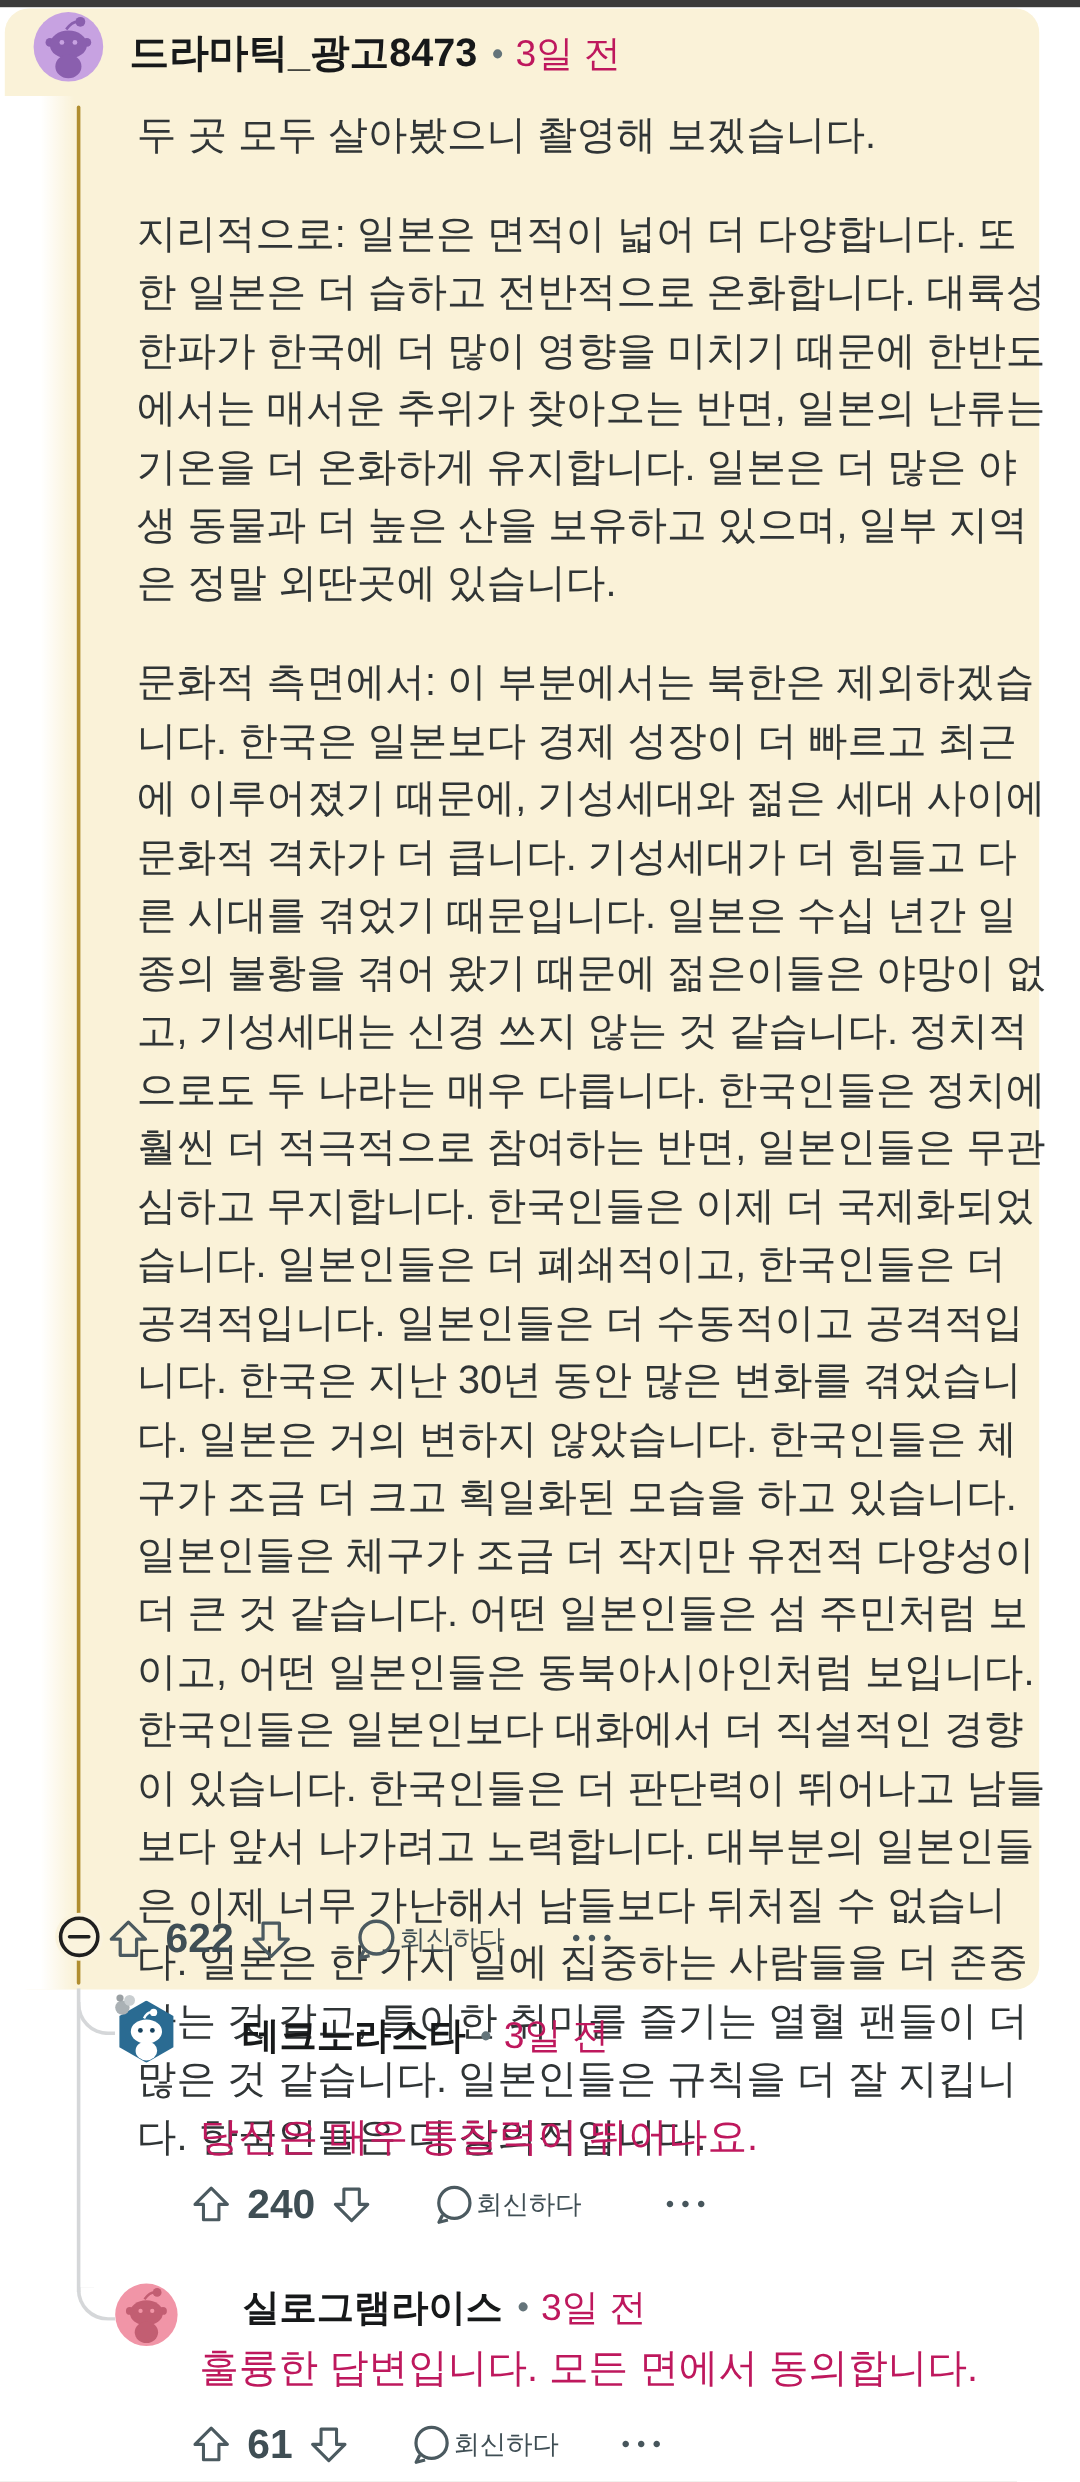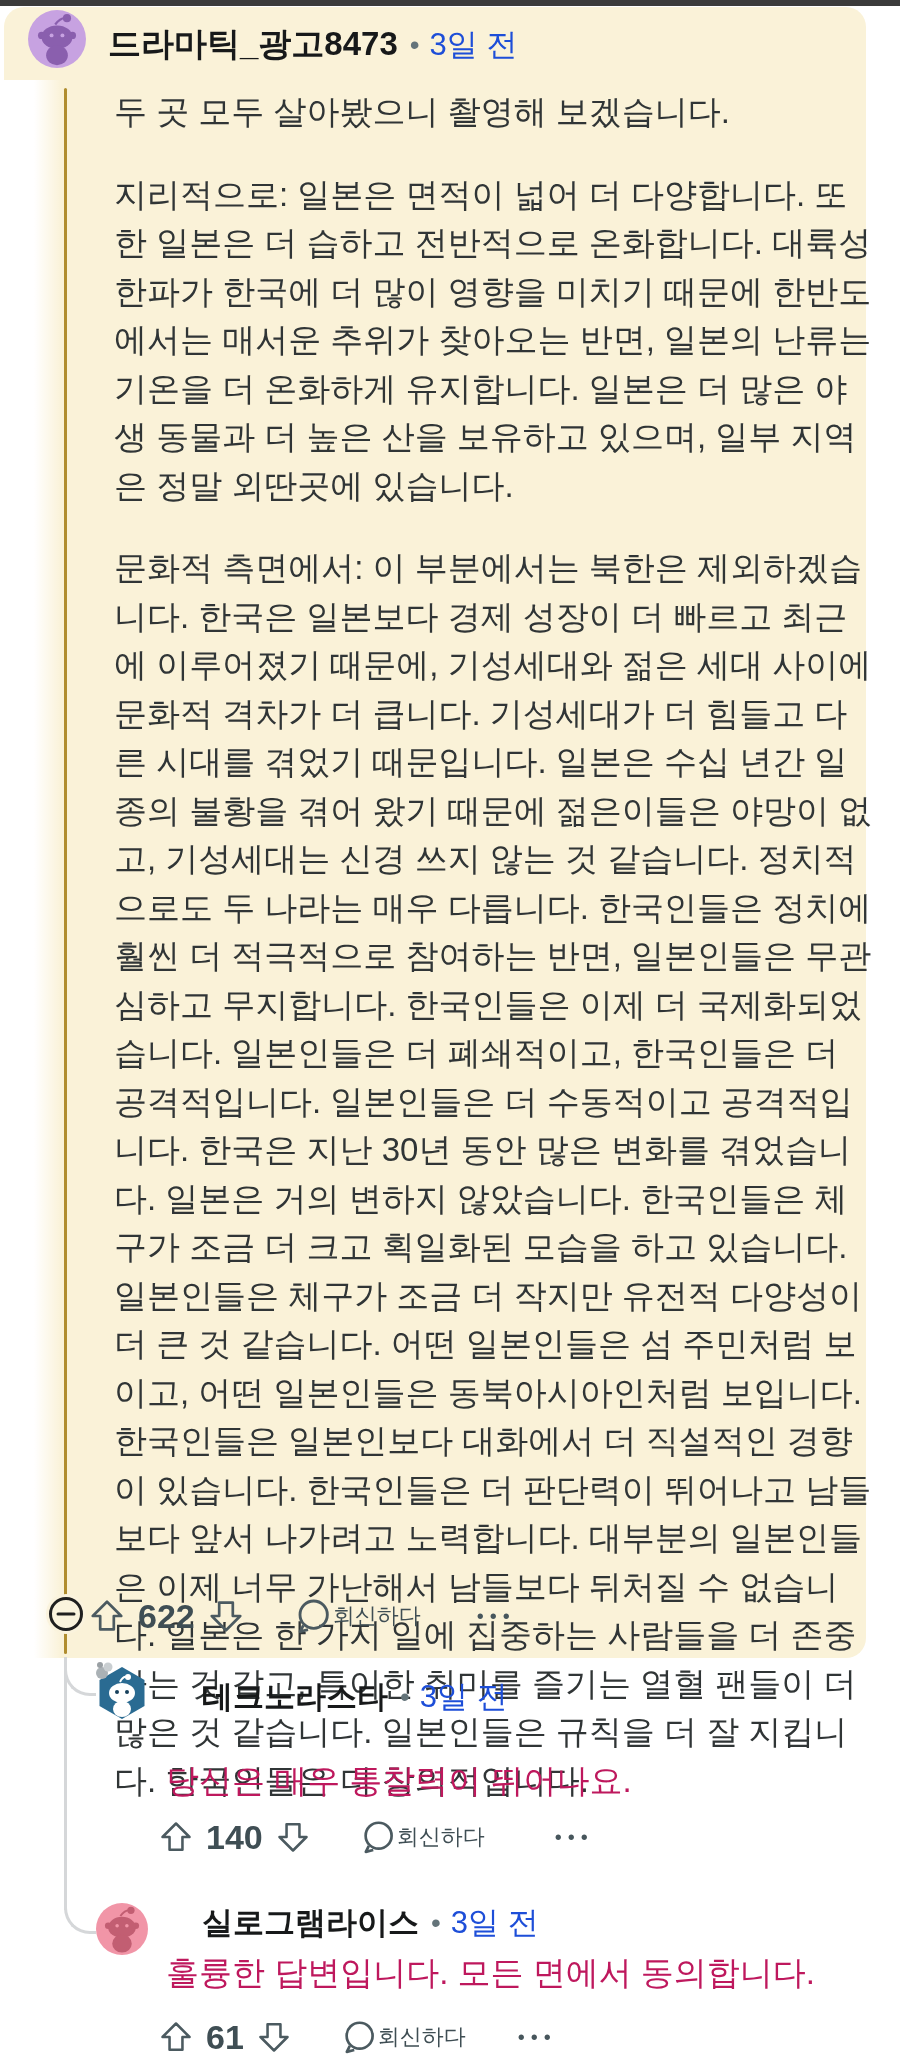--- a/index.html
+++ b/index.html
@@ -34,21 +34,21 @@
   .hex-ornament{position:absolute;left:-3px;top:-6px;}
   .avatar svg,.avatar-hex svg.snoo{position:absolute;left:0;top:0;width:100%;height:100%;}
 
   .header-row{position:absolute;display:flex;align-items:center;}
   .header-main{left:108px;top:22px;}
   .header-r1{left:166px;top:1676px;}
   .header-r2{left:166px;top:1902px;}
   .username{font-weight:700;color:#17191a;font-size:33px;}
   .header-r1 .username,.header-r2 .username{font-size:31px;margin-left:36px;}
   .meta-dot{color:#64747a;font-size:28px;margin:0 10px 0 12px;}
-  .timestamp{color:#1d4ed8;font-size:31px;}
+  .timestamp{color:#be185d;font-size:31px;}
 
   .comment-body{
     position:absolute;left:114px;top:88px;width:758px;
     color:#303536;font-size:33px;line-height:48.5px;
   }
   .comment-body p{margin:0 0 34px 0;}
   .comment-body p:last-child{margin-bottom:0;}
 
   .reply-text{position:absolute;color:#be185d;font-size:33px;line-height:46px;}
   .reply-text.t1{left:166px;top:1758px;width:700px;}
@@ -165,21 +165,21 @@
   </div>
 
   <div class="reply-text t1">당신은 매우 통찰력이 뛰어나요.</div>
 
   <div class="action-row action-r1">
     <span class="icon-btn">
       <svg width="36" height="38" viewBox="0 0 24 24">
         <path d="M12 3 L21 12 H16.3 V20.5 H7.7 V12 H3 Z" fill="none" stroke="#4b5a60" stroke-width="1.7" stroke-linejoin="round"></path>
       </svg>
     </span>
-    <span class="vote-count">140</span>
+    <span class="vote-count">240</span>
     <span class="icon-btn">
       <svg width="36" height="38" viewBox="0 0 24 24">
         <path d="M12 21 L3 12 H7.7 V3.5 H16.3 V12 H21 Z" fill="none" stroke="#4b5a60" stroke-width="1.7" stroke-linejoin="round"></path>
       </svg>
     </span>
     <span class="icon-btn gap-bubble">
       <svg width="38" height="40" viewBox="0 0 24 24">
         <circle cx="12.4" cy="11.2" r="8.2" fill="none" stroke="#4b5a60" stroke-width="1.7"></circle>
         <path d="M6.2 17.6 L4.3 21.4 L9 20.2" fill="none" stroke="#4b5a60" stroke-width="1.7" stroke-linejoin="round"></path>
       </svg>

